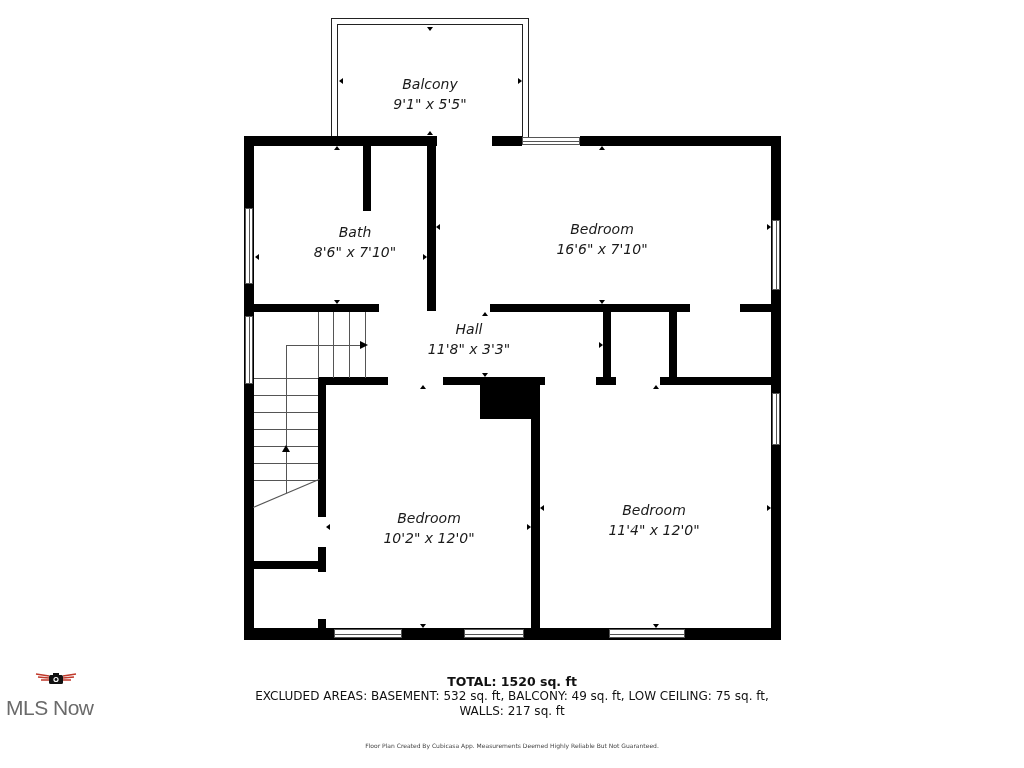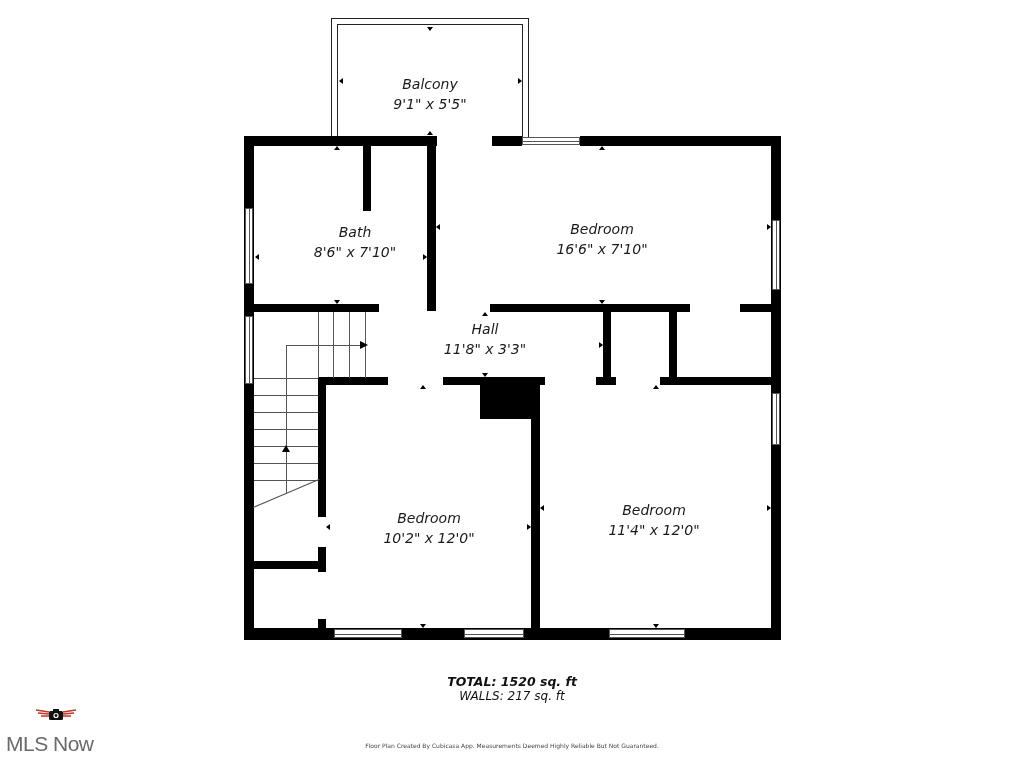--- a/index.html
+++ b/index.html
@@ -12,24 +12,24 @@
     .win-v::after { content: ""; position: absolute; top: 0; bottom: 0; left: 50%; border-left: 1px solid #555; }
     .win-h { position: absolute; background: #fff; border: 1px solid #555; box-sizing: border-box; }
     .win-h::after { content: ""; position: absolute; left: 0; right: 0; top: 50%; border-top: 1px solid #555; }
     .stair-line { position: absolute; background: #555; }
     .label { position: absolute; text-align: center; font-size: 14px; line-height: 20px; color: #1a1a1a; transform: translateX(-50%); white-space: nowrap; }
     .mark { position: absolute; width: 0; height: 0; }
     .m-down { border-left: 3px solid transparent; border-right: 3px solid transparent; border-top: 4px solid #000; }
     .m-up { border-left: 3px solid transparent; border-right: 3px solid transparent; border-bottom: 4px solid #000; }
     .m-left { border-top: 3px solid transparent; border-bottom: 3px solid transparent; border-right: 4px solid #000; }
     .m-right { border-top: 3px solid transparent; border-bottom: 3px solid transparent; border-left: 4px solid #000; }
-    .summary { position: absolute; left: 0; width: 1024px; top: 674px; text-align: center; font-size: 12px; line-height: 15px; color: #111; font-style: italic; }
+    .summary { position: absolute; left: 0; width: 1024px; top: 674px; text-align: center; font-size: 12px; line-height: 15px; color: #111; }
     .summary .total { font-weight: bold; font-size: 12.5px; }
     .credit { position: absolute; left: 0; width: 1024px; top: 742px; text-align: center; font-size: 6px; color: #444; }
-    .logo { position: absolute; left: 6px; top: 704px; width: 100px; height: 60px; }
+    .logo { position: absolute; left: 6px; top: 668px; width: 100px; height: 60px; }
     .logo-text { position: absolute; left: 0; top: 28px; font-family: "Liberation Sans", sans-serif; font-size: 21px; color: #6a6a6a; letter-spacing: -0.5px; }
   </style>
 </head>
 <body>
 
 <div class="plan">
 
   <div class="balc-outer"></div>
   <div class="balc-inner"></div>
 
@@ -115,36 +115,37 @@
     <div>9'1" x 5'5"</div>
   </div>
   <div class="label" style="left:355px;top:222px;">
     <div>Bath</div>
     <div>8'6" x 7'10"</div>
   </div>
   <div class="label" style="left:602px;top:219px;">
     <div>Bedroom</div>
     <div>16'6" x 7'10"</div>
   </div>
-  <div class="label" style="left:485px;top:319px;">
+  <div class="label" style="left:469px;top:319px;">
     <div>Hall</div>
     <div>11'8" x 3'3"</div>
   </div>
   <div class="label" style="left:429px;top:508px;">
     <div>Bedroom</div>
     <div>10'2" x 12'0"</div>
   </div>
   <div class="label" style="left:654px;top:500px;">
     <div>Bedroom</div>
     <div>11'4" x 12'0"</div>
   </div>
 </div>
 
 <div class="summary">
   <div class="total">TOTAL: 1520 sq. ft</div>
+  <div>EXCLUDED AREAS: BASEMENT: 532 sq. ft, BALCONY: 49 sq. ft, LOW CEILING: 75 sq. ft,</div>
   <div>WALLS: 217 sq. ft</div>
 </div>
 <div class="credit">Floor Plan Created By Cubicasa App. Measurements Deemed Highly Reliable But Not Guaranteed.</div>
 
 <div class="logo">
   <svg width="44" height="16" viewBox="0 0 44 16" style="position:absolute;left:28px;top:2px;">
     <path d="M2 4 L15 6 M4 7 L15 8 M7 10 L15 10" stroke="#c0392b" stroke-width="1.6" fill="none"></path>
     <path d="M42 4 L29 6 M40 7 L29 8 M37 10 L29 10" stroke="#c0392b" stroke-width="1.6" fill="none"></path>
     <rect x="15" y="5" width="14" height="9" rx="1.5" fill="#111"></rect>
     <rect x="19" y="3" width="6" height="3" fill="#111"></rect>

